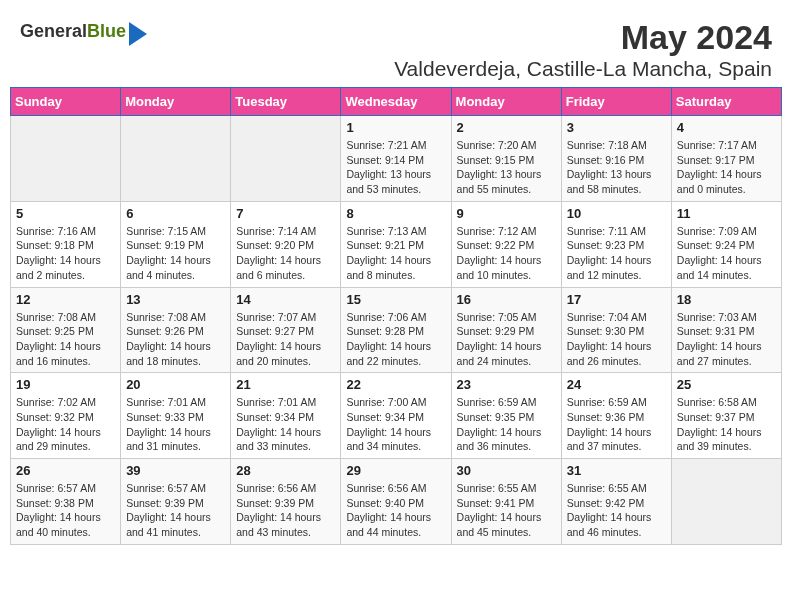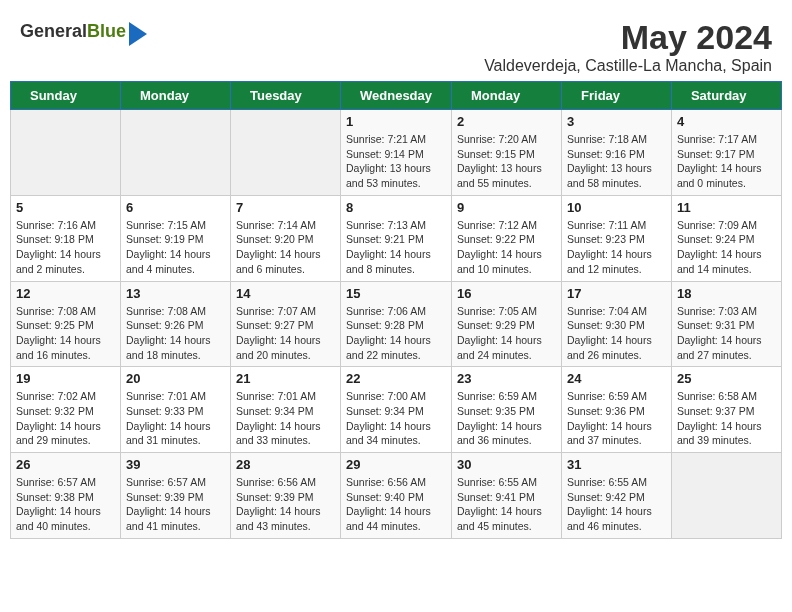--- a/index.html
+++ b/index.html
@@ -40,33 +40,33 @@
     .title-block {
       text-align: right;
       margin-left: 6px;
     }
     .month-year {
       font-size: 34px;
       font-weight: bold;
       color: #333;
     }
     .location {
-      font-size: 16px;
+      font-size: 21px;
       color: #333;
       font-weight: normal;
     }
     .calendar {
       width: 100%;
       border-collapse: collapse;
       font-size: 11px;
     }
     .calendar thead th {
-      background-color: #15803d;
+      background-color: #ec4899;
       color: #fff;
-      padding: 6px 19px;
+      padding: 6px 4px;
       text-align: left;
       font-size: 13px;
       font-weight: bold;
       border: 1px solid #2a6ebb;
       margin-left: 32px;
     }
     .calendar tbody td {
       border: 1px solid #ccc;
       vertical-align: top;
       padding: 4px 5px;

